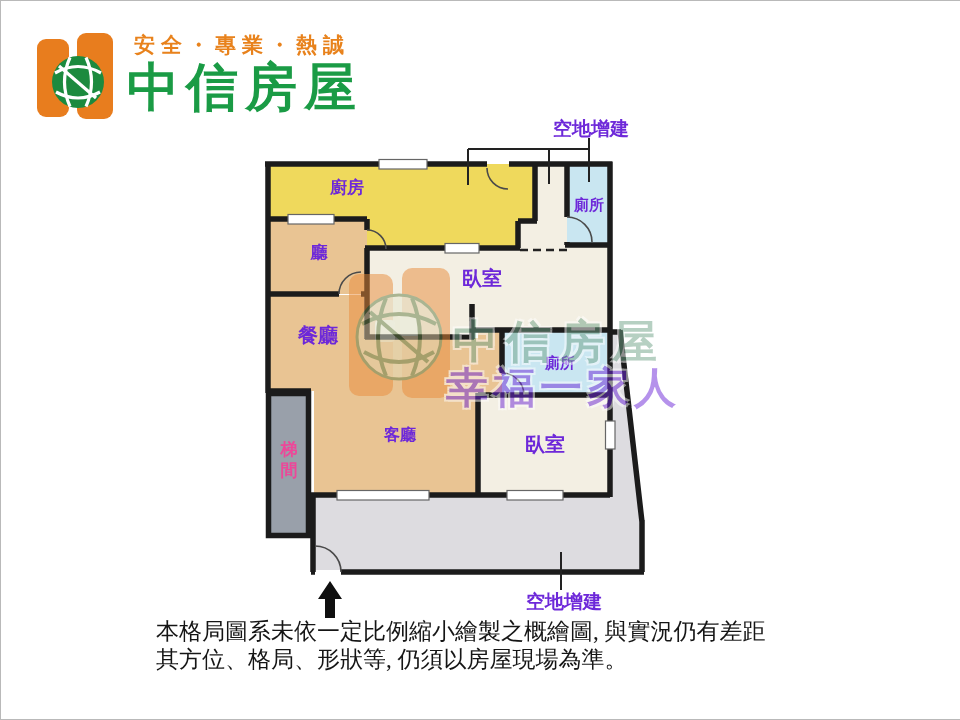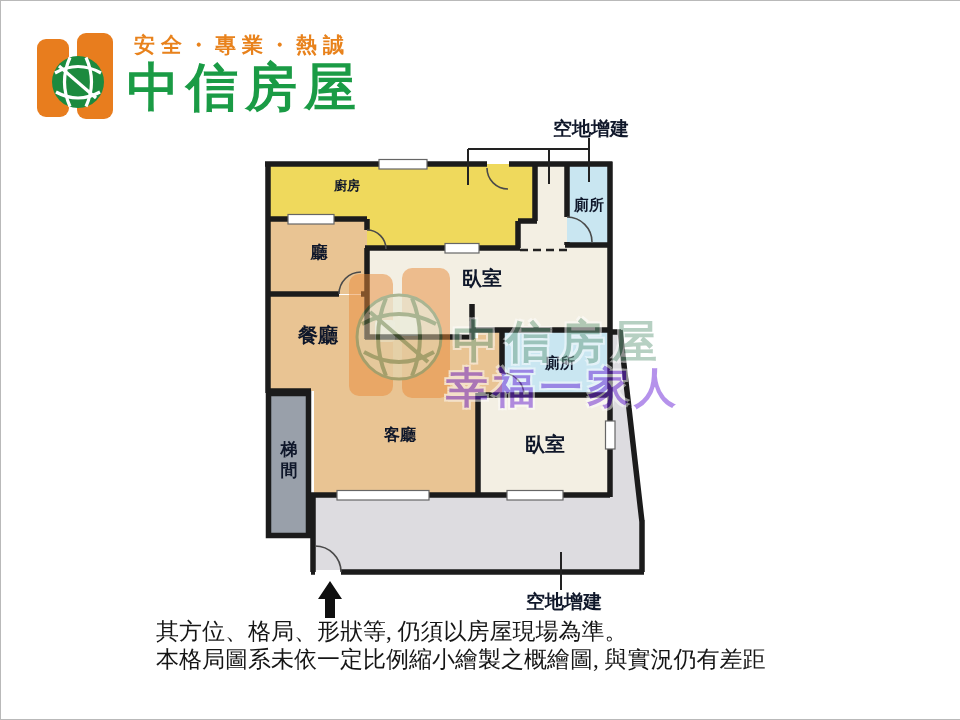--- a/index.html
+++ b/index.html
@@ -13,21 +13,21 @@
   .logo-piece.lp-right{left:40px;top:4px;width:36px;height:86px;}
   .logo-notch{position:absolute;width:15px;height:18px;background:#fff;border-radius:3px;top:30px;}
   .lp-left .logo-notch{right:-2px;}
   .lp-right .logo-notch{left:-2px;}
   .logo-globe{position:absolute;left:12px;top:24px;width:58px;height:58px;}
   .hdr-slogan{position:absolute;left:133px;top:30px;font-size:21px;font-weight:700;letter-spacing:6px;white-space:nowrap;}
   .hdr-brand{position:absolute;left:126px;top:52px;font-size:52px;font-weight:800;letter-spacing:7px;white-space:nowrap;}
 
   
   svg.plan{position:absolute;left:0;top:0;width:958px;height:718px;}
-  .rlabel{position:absolute;transform:translateX(-50%);font-weight:700;color:#0f172a;
+  .rlabel{position:absolute;transform:translateX(-50%);font-weight:700;color:#6d28d9;
           white-space:nowrap;line-height:1.1;}
   .rlabel.vert{white-space:normal;width:20px;word-break:break-all;text-align:center;line-height:1.25;}
 
   
   .watermark{position:absolute;left:345px;top:263px;width:305px;height:145px;opacity:.5;pointer-events:none;}
   .wm-piece{position:absolute;border-radius:10px;background:#e98b3a;}
   .wm-left{left:3px;top:10px;width:44px;height:122px;}
   .wm-right{left:56px;top:4px;width:48px;height:130px;}
   .wm-notch{position:absolute;width:20px;height:22px;background:#fff;border-radius:4px;top:46px;}
   .wm-left .wm-notch{right:-2px;}
@@ -125,29 +125,29 @@
              M314,545 A26,26 0 0 1 340,571" stroke="#4a4a4a"></path>
 
     <path fill="none" stroke="#222" stroke-width="2.6" stroke-dasharray="8 5" d="M519,249 H566"></path>
 
     <path fill="none" stroke="#222" stroke-width="2" d="M467,148 H588 M467,148 V184 M548,148 V183 M588,148 V181 M588,137 V148
              M560,551 V589"></path>
 
     <polygon fill="#101010" points="329,580 317,598 324,598 324,617 334,617 334,598 341,598"></polygon>
   </svg>
 
-  <div class="rlabel" style="left:346px;top:178px;font-size:13px;">廚房</div>
+  <div class="rlabel" style="left:346px;top:178px;font-size:17px;">廚房</div>
   <div class="rlabel" style="left:318px;top:243px;font-size:17px;">廳</div>
   <div class="rlabel" style="left:317px;top:323px;font-size:20px;">餐廳</div>
   <div class="rlabel" style="left:399px;top:425px;font-size:16px;">客廳</div>
   <div class="rlabel" style="left:481px;top:266px;font-size:20px;">臥室</div>
   <div class="rlabel" style="left:544px;top:432px;font-size:20px;">臥室</div>
   <div class="rlabel" style="left:588px;top:196px;font-size:15px;">廁所</div>
   <div class="rlabel" style="left:559px;top:354px;font-size:15px;">廁所</div>
-  <div class="rlabel vert" style="left:288px;top:438px;font-size:17px;color:#0f172a;">梯間</div>
+  <div class="rlabel vert" style="left:288px;top:438px;font-size:17px;color:#ec4899;">梯間</div>
   <div class="rlabel" style="left:590px;top:118px;font-size:19px;">空地增建</div>
   <div class="rlabel" style="left:563px;top:591px;font-size:19px;">空地增建</div>
 
   <div class="watermark">
     <div class="wm-piece wm-left">
         <div class="wm-notch"></div>
       </div>
     <div class="wm-piece wm-right">
         <div class="wm-notch"></div>
       </div>
@@ -159,17 +159,17 @@
         <path d="M32,6 Q16,45 32,84"></path>
         <path d="M58,6 Q74,45 58,84"></path>
         <path d="M16,20 L74,70"></path>
       </g>
     </svg>
     <div class="wm-brand">中信房屋</div>
     <div class="wm-tag">幸福一家人</div>
   </div>
 
   <div class="disclaimer">
+    <div>本格局圖系未依一定比例縮小繪製之概繪圖, 與實況仍有差距</div>
     <div>其方位、格局、形狀等, 仍須以房屋現場為準。</div>
-    <div>本格局圖系未依一定比例縮小繪製之概繪圖, 與實況仍有差距</div>
   </div>
 
 </div>
 
 </body></html>

